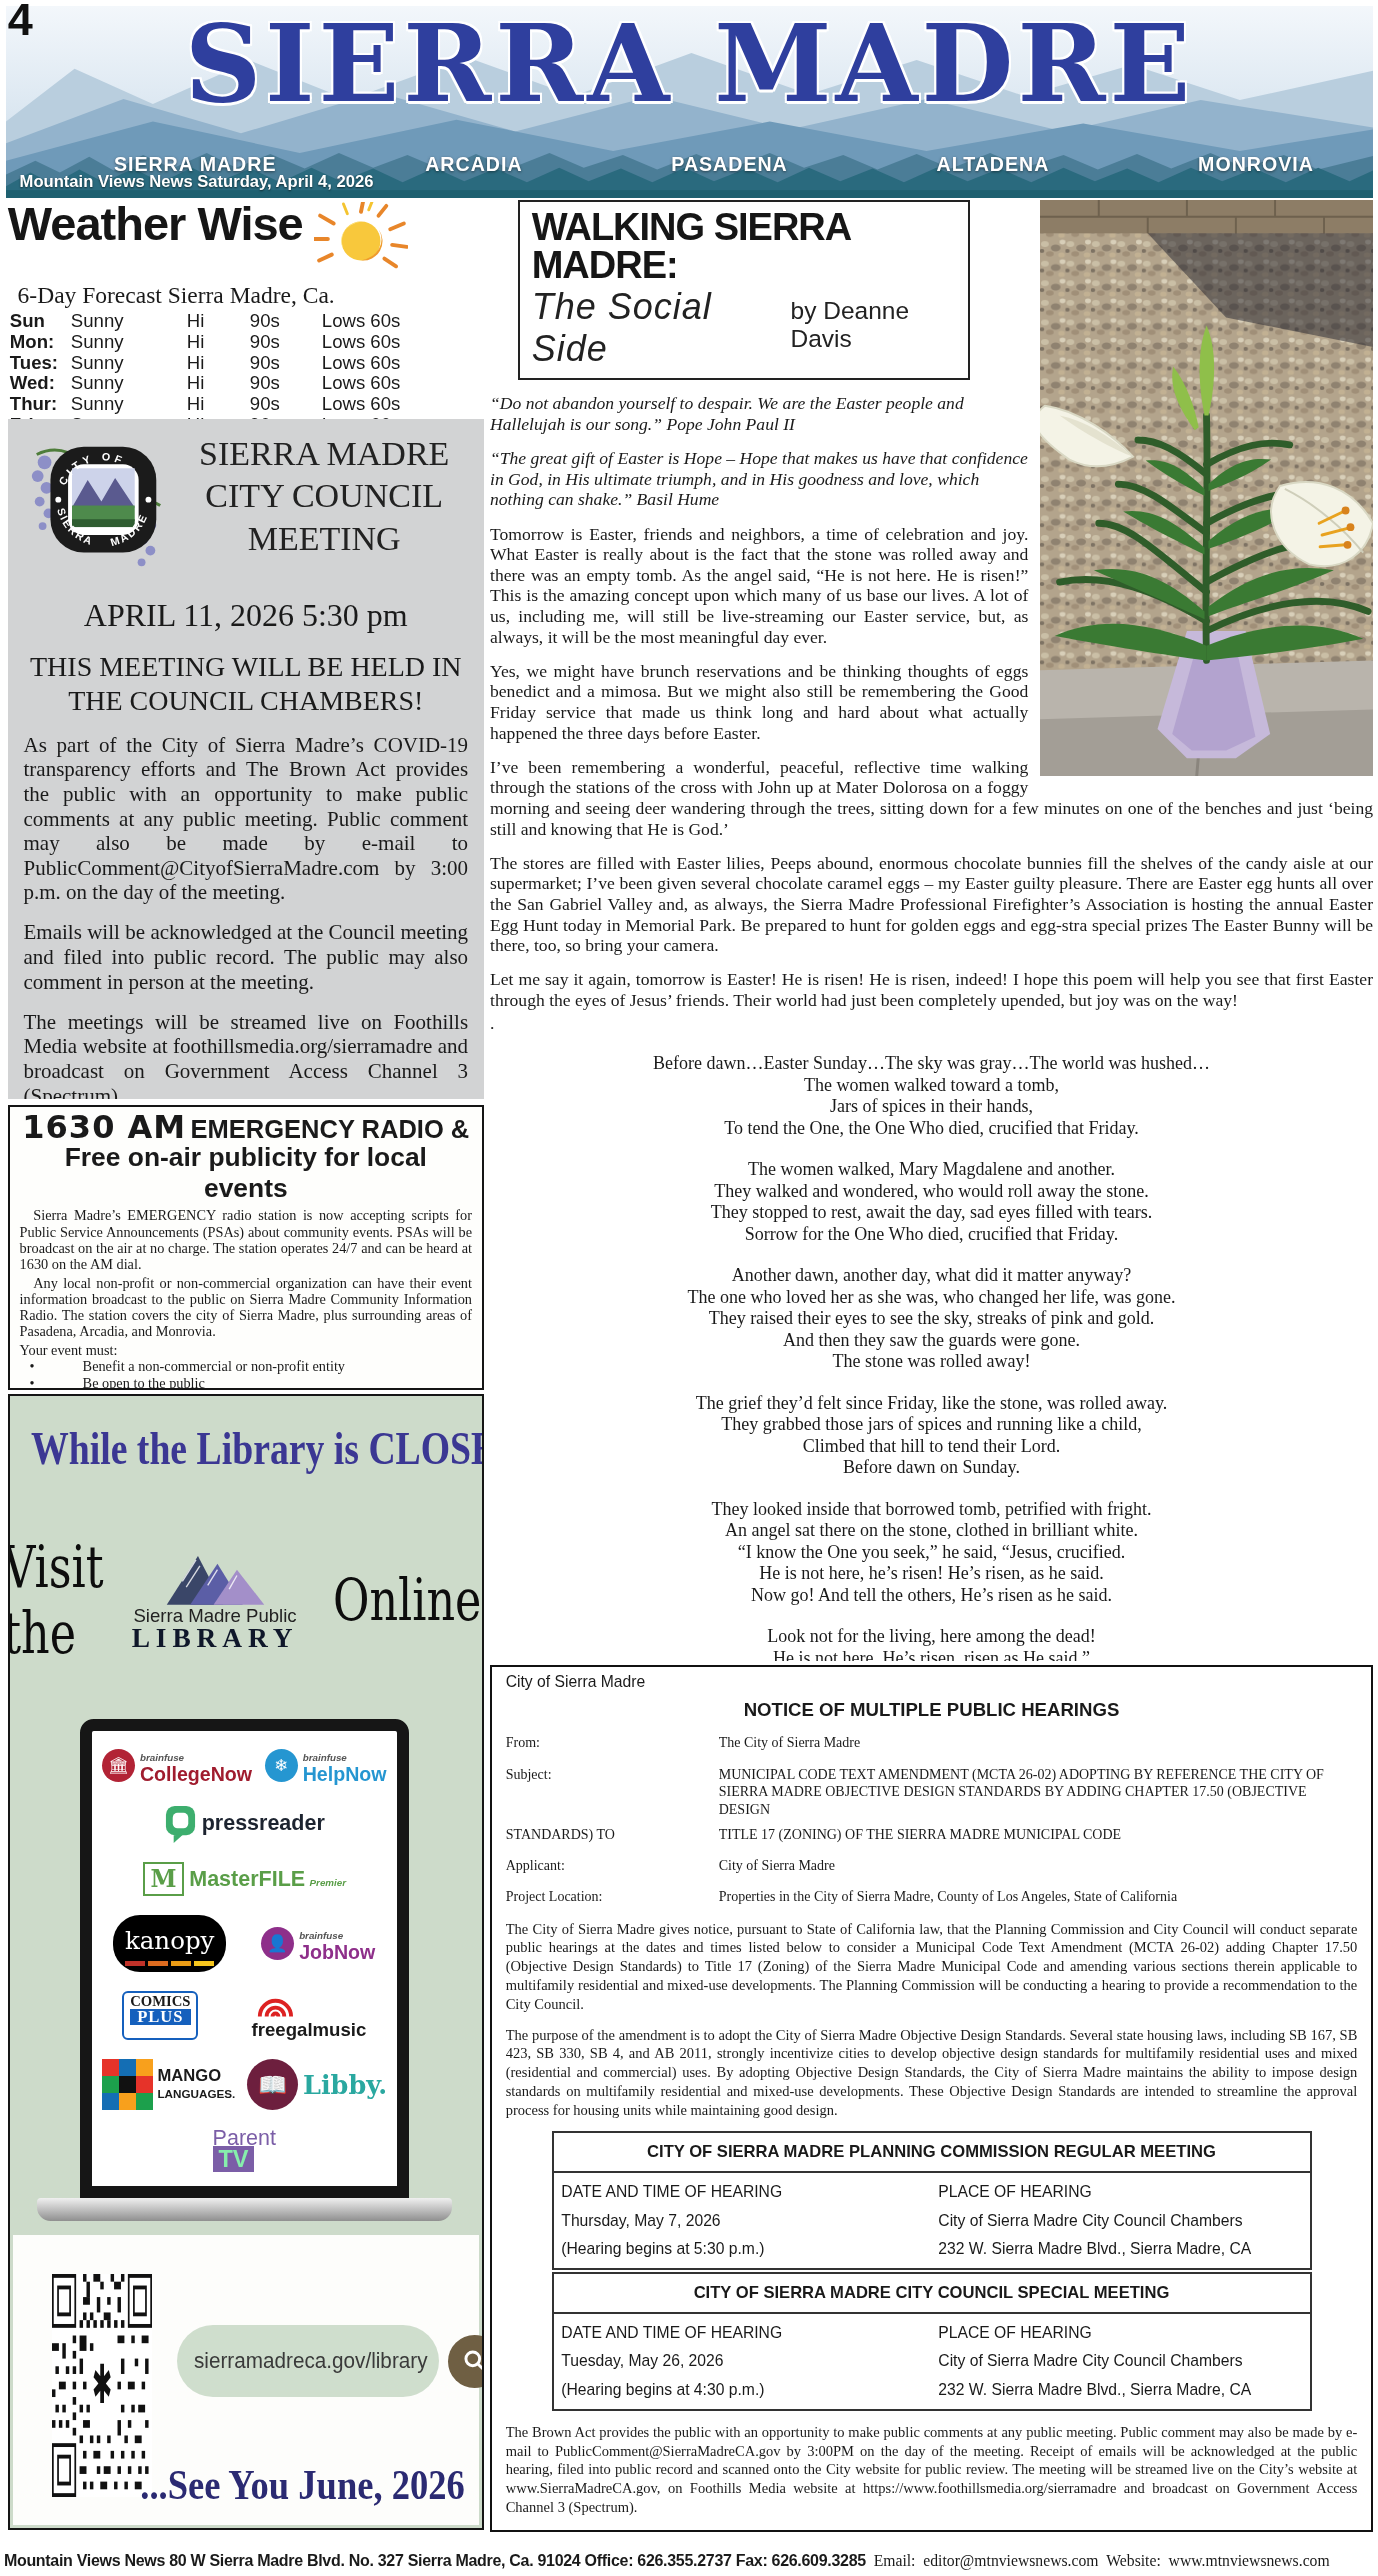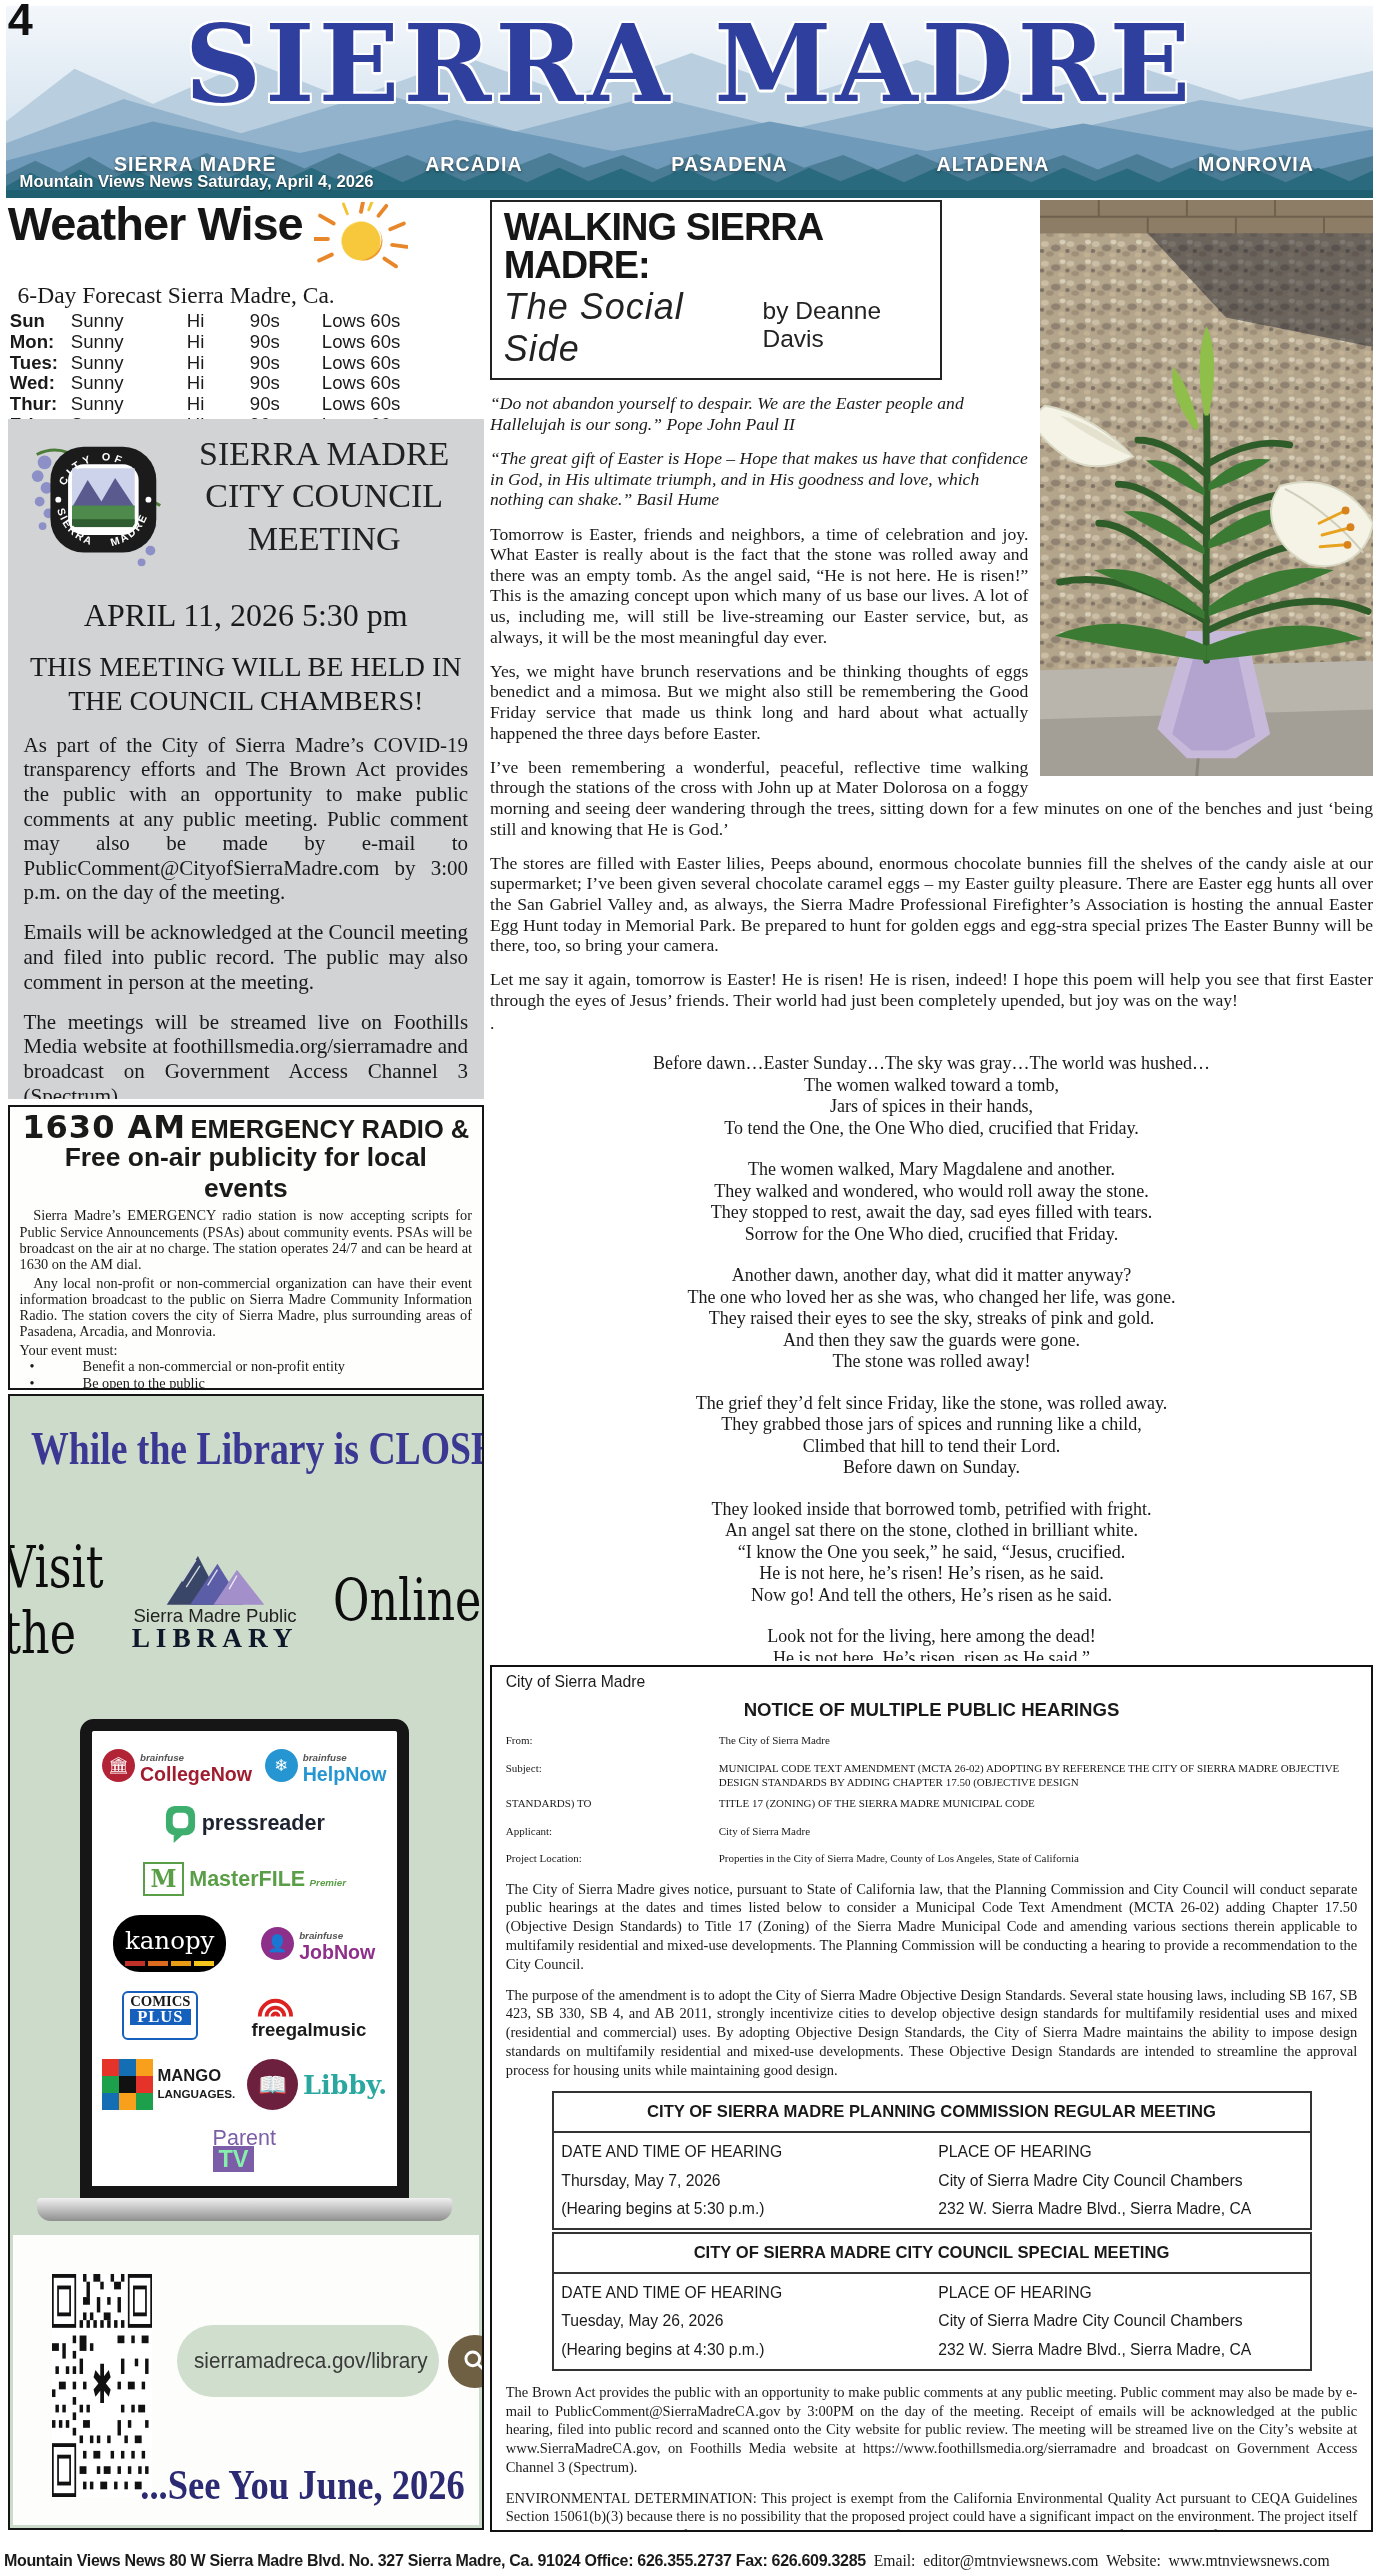--- a/index.html
+++ b/index.html
@@ -93,40 +93,40 @@
       transform:scaleX(.92);transform-origin:left;white-space:nowrap;}
   .search-btn{width:53px;height:53px;border-radius:50%;background:#6f5f43;display:flex;
       align-items:center;justify-content:center;flex:none;}
   .see-you{position:absolute;right:13.7px;bottom:15.7px;font-family:"Liberation Serif",serif;
       font-weight:bold;font-size:43px;color:#2b2a72;transform:scaleX(.85);transform-origin:right;
       white-space:nowrap;}
   
   .article{position:absolute;left:0;top:0;width:883px;max-height:1461px;overflow:hidden;}
   .photo{float:right;width:333px;height:576px;margin:0 0 9.8px 11.7px;position:relative;}
   .photo svg{width:100%;height:100%;display:block;}
-  .headline-box{border:2px solid #222;padding:5.9px 11.7px 7.8px;width:452px;box-sizing:border-box;}
+  .headline-box{border:2px solid #222;padding:5.9px 11.7px 7.8px;width:452px;box-sizing:border-box;margin-left:28px;}
   .kicker{font-family:"Liberation Sans",sans-serif;font-weight:bold;font-size:38px;
       letter-spacing:-1px;line-height:1;color:#161616;}
   .subtitle-row{display:flex;align-items:baseline;gap:21.5px;margin-top:2px;}
   .social-side{font-family:"Liberation Sans",sans-serif;font-style:italic;font-size:36px;
       letter-spacing:1px;color:#222;}
   .byline{font-family:"Liberation Sans",sans-serif;font-size:24.5px;color:#222;}
   .article p{font-size:17.6px;line-height:1.17;margin:13.7px 0 0;}
   .article .quote{font-style:italic;text-align:left;}
   .article .body-p{text-align:justify;}
   .dot-line{margin:2px 0 0;font-size:17.6px;}
   .stanza{text-align:center;font-size:18px;line-height:1.2;margin:19.6px 39px 0;}
   .stanza div{margin:0;}
   
   .notice{position:absolute;left:0;top:1465px;width:883px;height:867px;border:2px solid #111;
       box-sizing:border-box;padding:5.9px 13.7px;overflow:hidden;background:#fff;}
   .notice-corner{font-family:"Liberation Sans",sans-serif;font-size:15.7px;}
   .notice-title{text-align:center;font-family:"Liberation Sans",sans-serif;font-weight:bold;
       font-size:18.6px;margin:7.8px 0 13.7px;}
-  .field-row{display:flex;font-size:11px;line-height:1.25;margin:0 0 13.7px;justify-content:flex-end;}
+  .field-row{display:flex;font-size:14px;line-height:1.25;margin:0 0 13.7px;justify-content:flex-end;}
   .field-label{width:213px;flex:none;}
   .field-value{flex:1;}
   .notice p{font-size:14.5px;line-height:1.3;text-align:justify;margin:0 0 11.7px;}
   .mtable{width:756px;margin:5.9px auto 0;border:2px solid #333;font-family:"Liberation Sans",sans-serif;}
   .mtable .mt-title{border-bottom:2px solid #333;text-align:center;font-weight:bold;font-size:16.6px;
       padding:8.8px 3.9px;}
   .mt-grid{display:grid;grid-template-columns:377px 1fr;padding:2px 0 2px 7.8px;}
   .mt-grid .hd{font-size:15.7px;padding:7.8px 0 2px;}
   .mt-grid .cell{font-size:15.7px;padding:8.8px 0 2px;}
   .mt-grid .last{padding-bottom:7.8px;}

